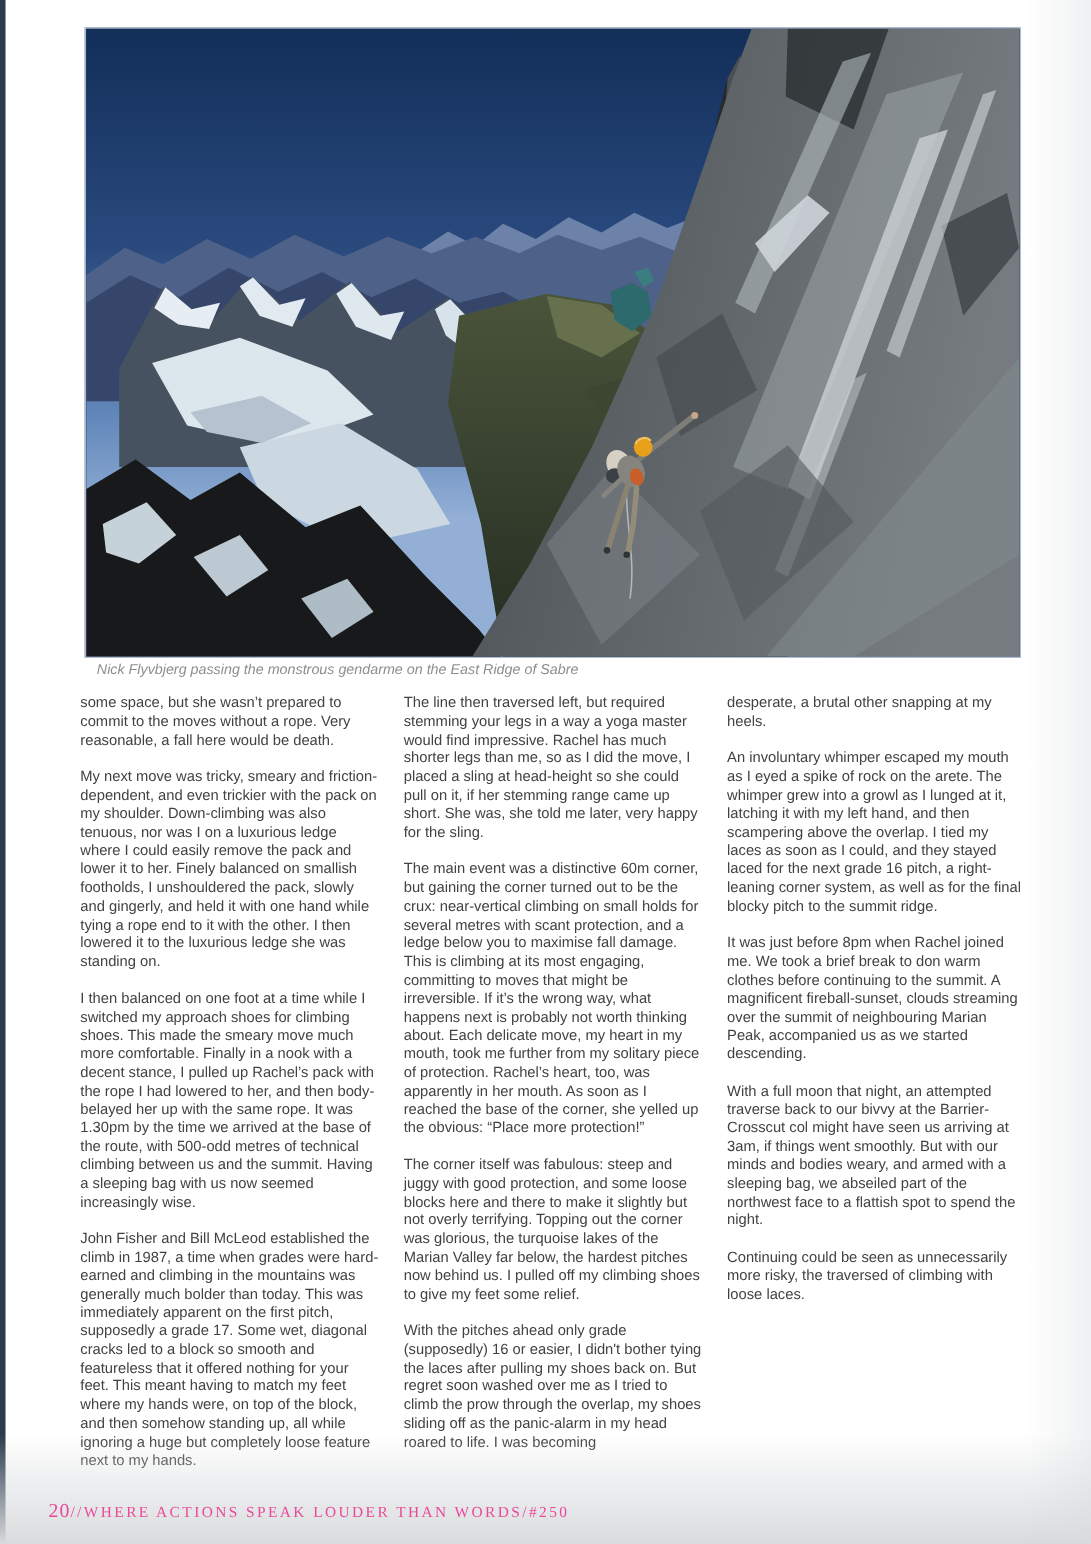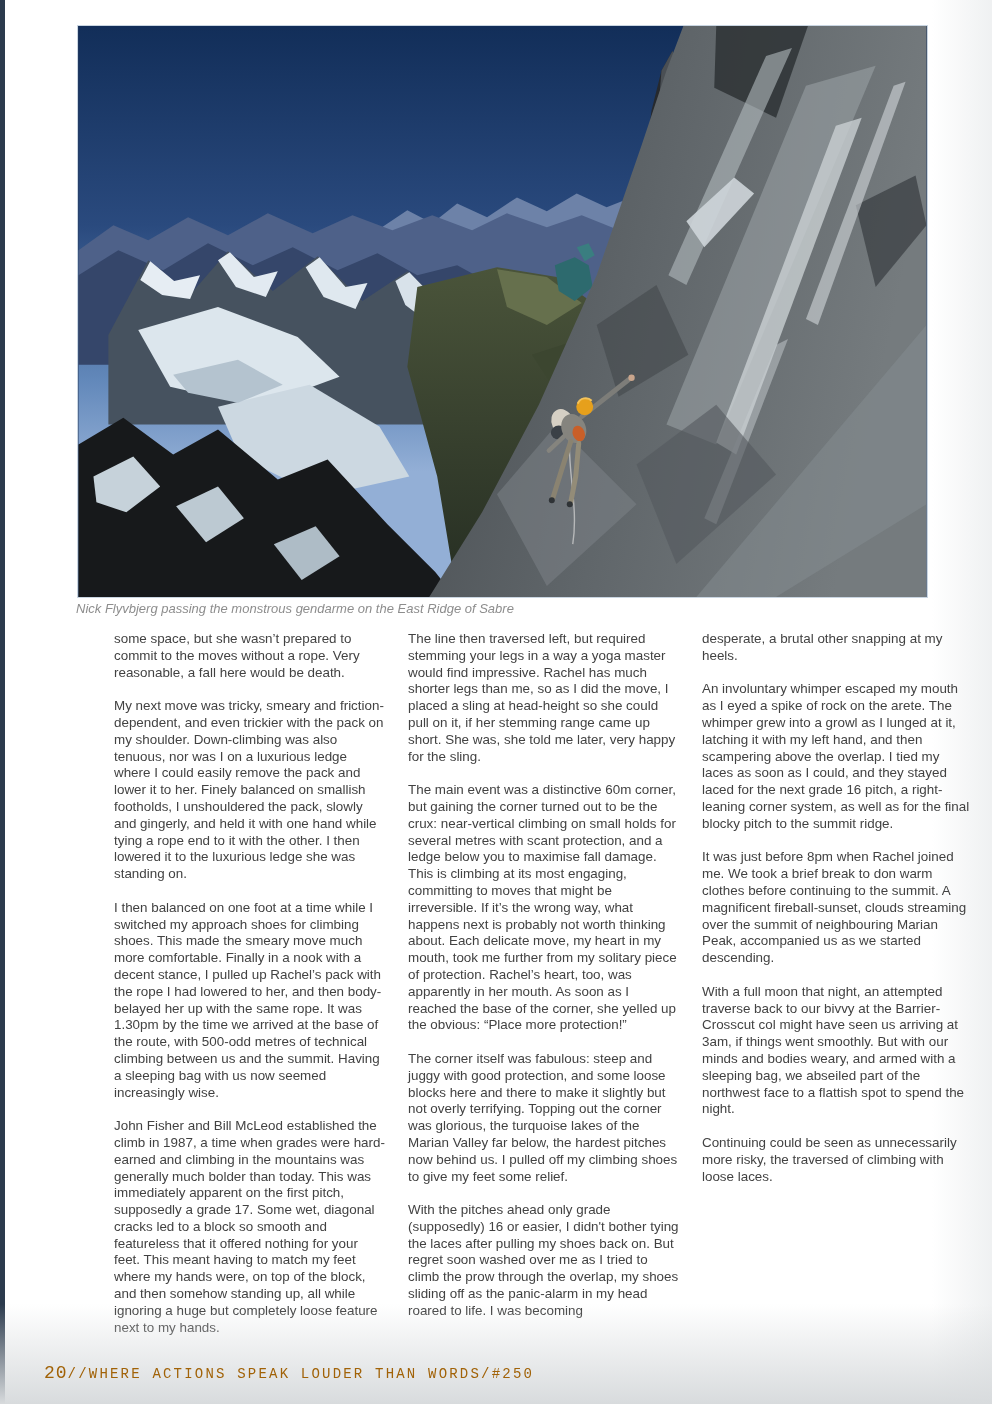--- a/index.html
+++ b/index.html
@@ -6,28 +6,28 @@
   .page{position:relative;width:992px;height:1404px;background:#ffffff;overflow:hidden;
         font-family:"Liberation Sans","DejaVu Sans",sans-serif;}
   .edge-strip{position:absolute;left:0;top:0;width:5px;height:1404px;background:#2c3b4d;}
   .bottom-fade{position:absolute;left:0;bottom:0;width:992px;height:100px;
         background:linear-gradient(180deg,rgba(218,221,223,0) 0%,#d8dbdd 100%);}
   .right-fade{position:absolute;right:0;top:0;width:60px;height:1404px;
         background:linear-gradient(90deg,rgba(235,237,238,0) 0%,rgba(226,229,231,.55) 100%);}
   .photo{position:absolute;left:77px;top:25px;width:851px;height:573px;
         border:1px solid #c9d5e1;box-sizing:border-box;overflow:hidden;background:#2a3c5e;}
   .photo svg{display:block;width:100%;height:100%;}
-  .caption{position:absolute;left:76px;top:601px;width:852px;
+  .caption{position:absolute;left:88px;top:601px;width:852px;
         font-style:italic;font-size:13px;line-height:15px;color:#8d8d8d;}
   .columns{position:absolute;left:73px;top:631px;width:860px;
-        display:flex;justify-content:space-between;margin-left:41px;}
+        display:flex;justify-content:space-between;}
   .col{width:272px;font-size:13.4px;line-height:16.8px;color:#424242;}
   .col p{margin:0 0 16.8px 0;}
-  .footer{position:absolute;left:44px;top:1363px;color:#a16207;
-        font-family:Liberation Mono, monospace;letter-spacing:2.2px;
+  .footer{position:absolute;left:44px;top:1363px;color:#ec4899;
+        font-family:Liberation Serif, serif;letter-spacing:2.2px;
         font-size:14px;white-space:nowrap;z-index:2;}
   .footer .pnum{font-size:18px;letter-spacing:1px;}
 </style>
 </head>
 <body>
 
 <div class="page">
   <div class="edge-strip"></div>
   <div class="right-fade"></div>
 

